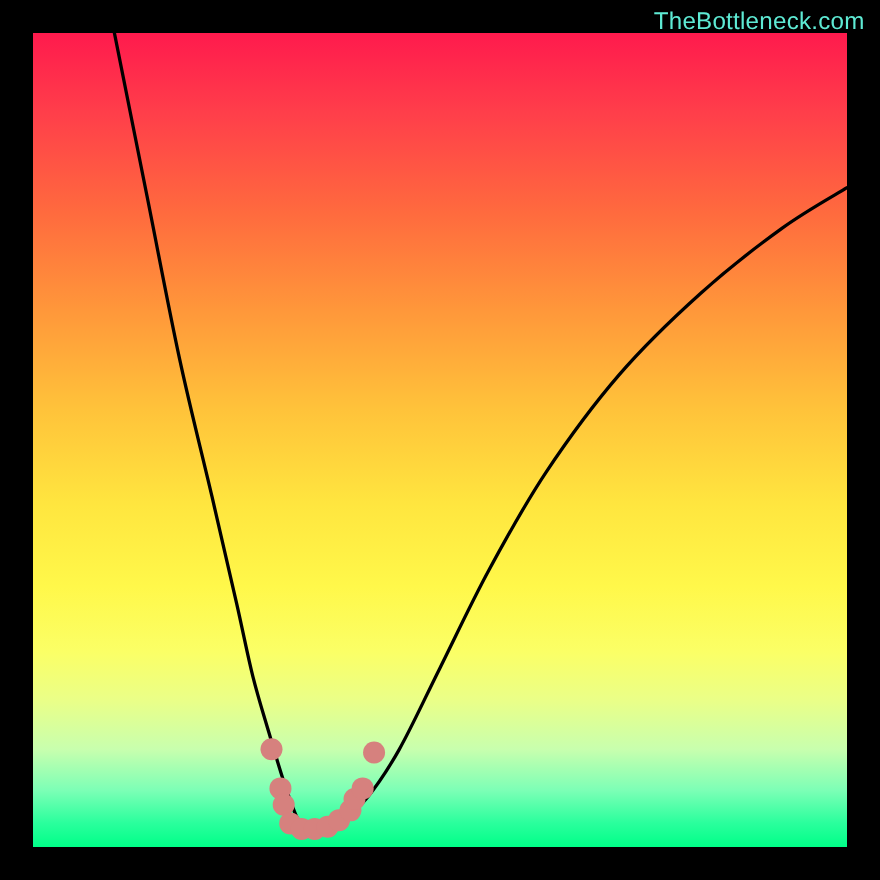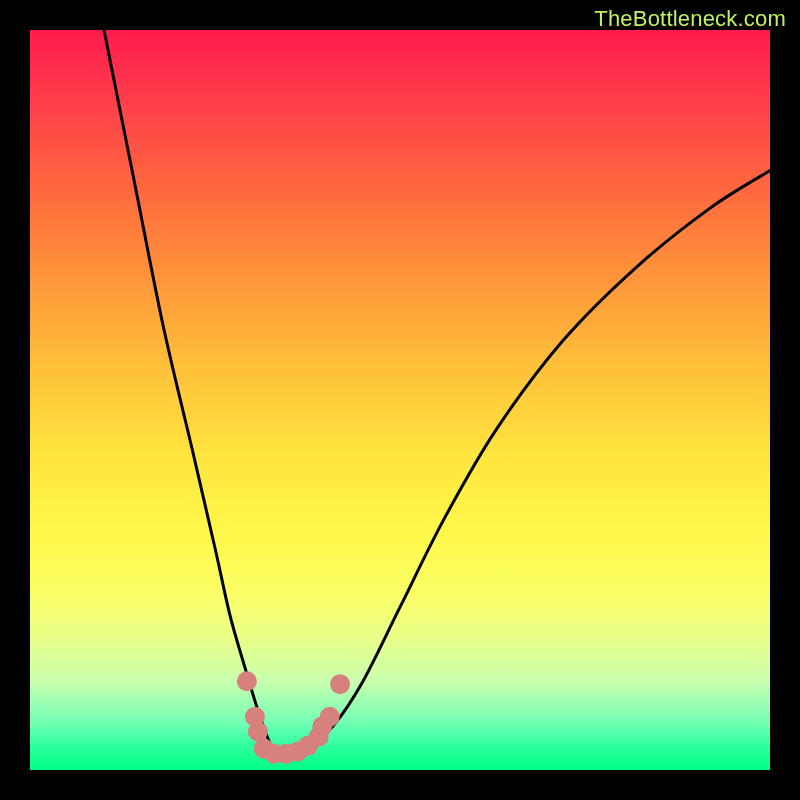--- a/index.html
+++ b/index.html
@@ -37,21 +37,21 @@
       #eaff88 82%,
       #c8ffae 88%,
       #7dffb6 93%,
       #2bff9d 97%,
       #00ff88 100%);
   }
   .watermark {
     position: absolute;
     top: 6px;
     right: 14px;
-    color: #bef264;
+    color: #5eead4;
     font-size: 22px;
     font-weight: 500;
     letter-spacing: 0.2px;
     user-select: none;
   }
   svg.curve {
     position: absolute;
     left: 0;
     top: 0;
     width: 740px;

